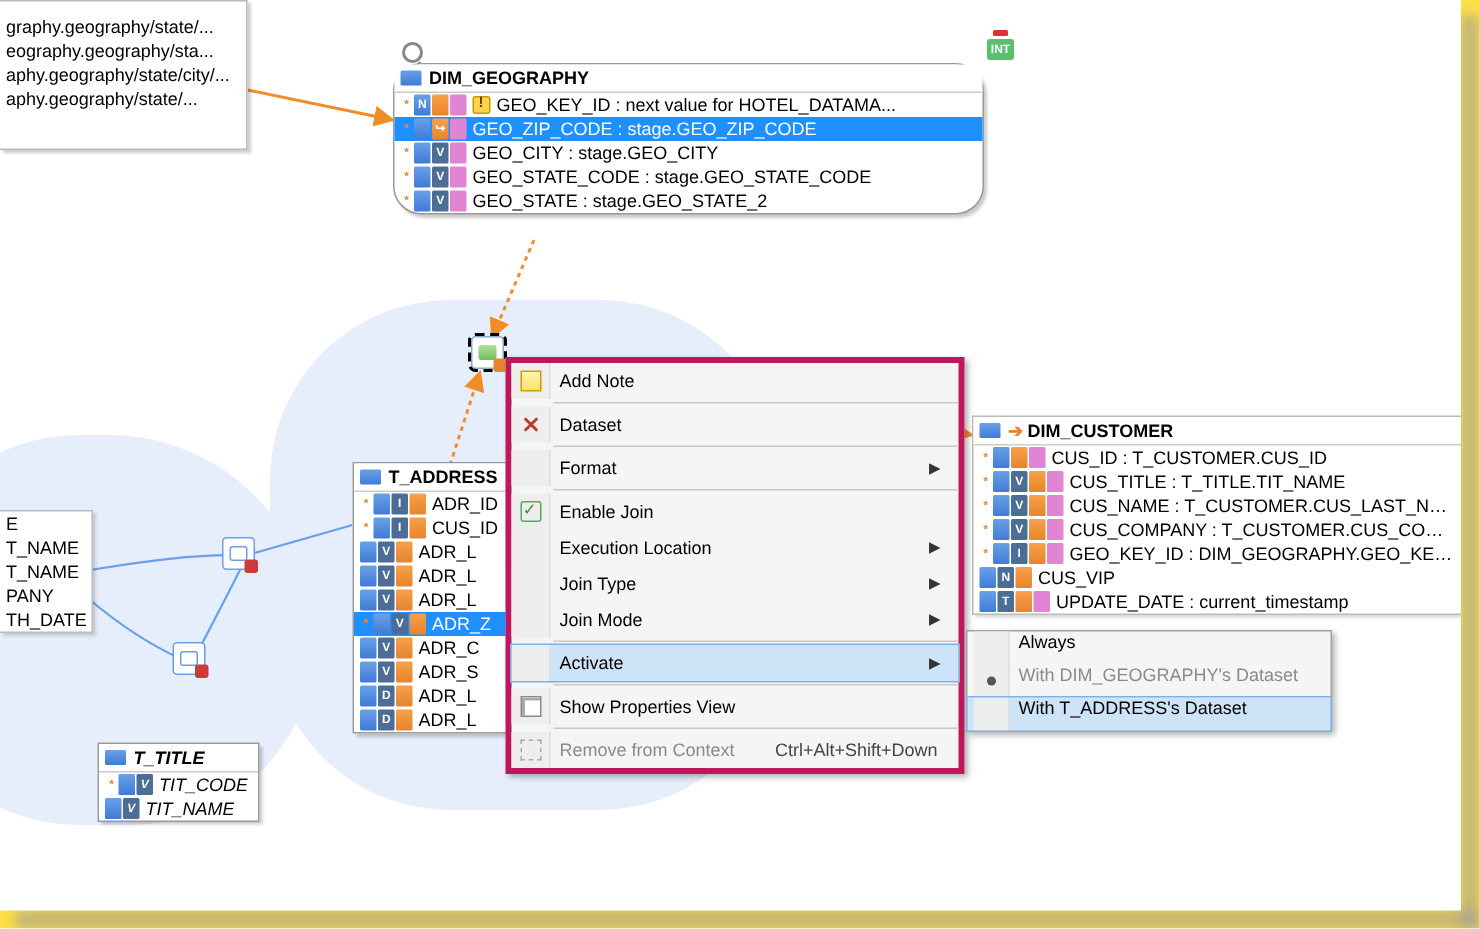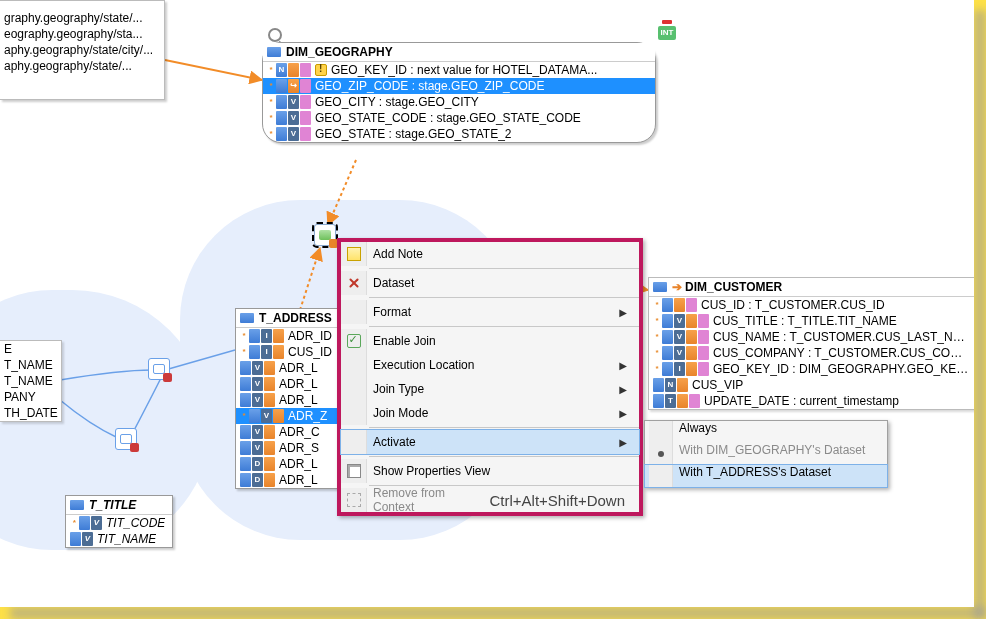--- a/index.html
+++ b/index.html
@@ -43,21 +43,21 @@
 
   
   .menu { position:absolute; background:#f5f5f5; border:4px solid #be185d; box-shadow:2px 2px 4px rgba(0,0,0,0.3);}
   .menu .mrow { display:flex; align-items:center; height:24px; padding:0 8px 0 0; position:relative;}
   .menu .iconcol { width:26px; height:100%; background:#eee; border-right:1px solid #ddd; display:flex; align-items:center; justify-content:center; margin-right:6px; flex:0 0 26px;}
   .menu .mtxt { flex:1; }
   .menu .sep { height:1px; background:#c8c8c8; margin:2px 0 2px 28px;}
   .menu .arrow { margin-left:auto; margin-right:4px; font-size:10px; color:#333;}
   .menu .mrow.hi { background:#cde3f8; outline:1px solid #7db1e8;}
   .menu .mrow.dis { color:#8a8a8a;}
-  .mrow .sc { margin-left:auto; color:#444; font-size:15px; margin-right:6px;}
+  .mrow .sc { margin-left:auto; color:#444; font-size:12px; margin-right:6px;}
   .micon { width:14px; height:14px; }
   .micon.note{ background:linear-gradient(#fff3b0,#ffe36a); border:1px solid #c9a200;}
   .micon.del{ position:relative;}
   .micon.del::before,.micon.del::after{content:"";position:absolute;left:1px;top:6px;width:12px;height:2px;background:#c0392b;border-radius:1px;}
   .micon.del::before{transform:rotate(45deg);} .micon.del::after{transform:rotate(-45deg);}
   .micon.check{ border:1px solid #5aa75a; border-radius:2px; position:relative;}
   .micon.check::after{content:"✓"; color:#3a8f3a; font-size:11px; position:absolute; left:1px; top:-2px;}
   .micon.prop{ border:1px solid #888; background:#fff; box-shadow:inset 2px 0 0 #aaa, inset 0 2px 0 #aaa;}
   .micon.rem { border:1px dashed #aaa;}
 

